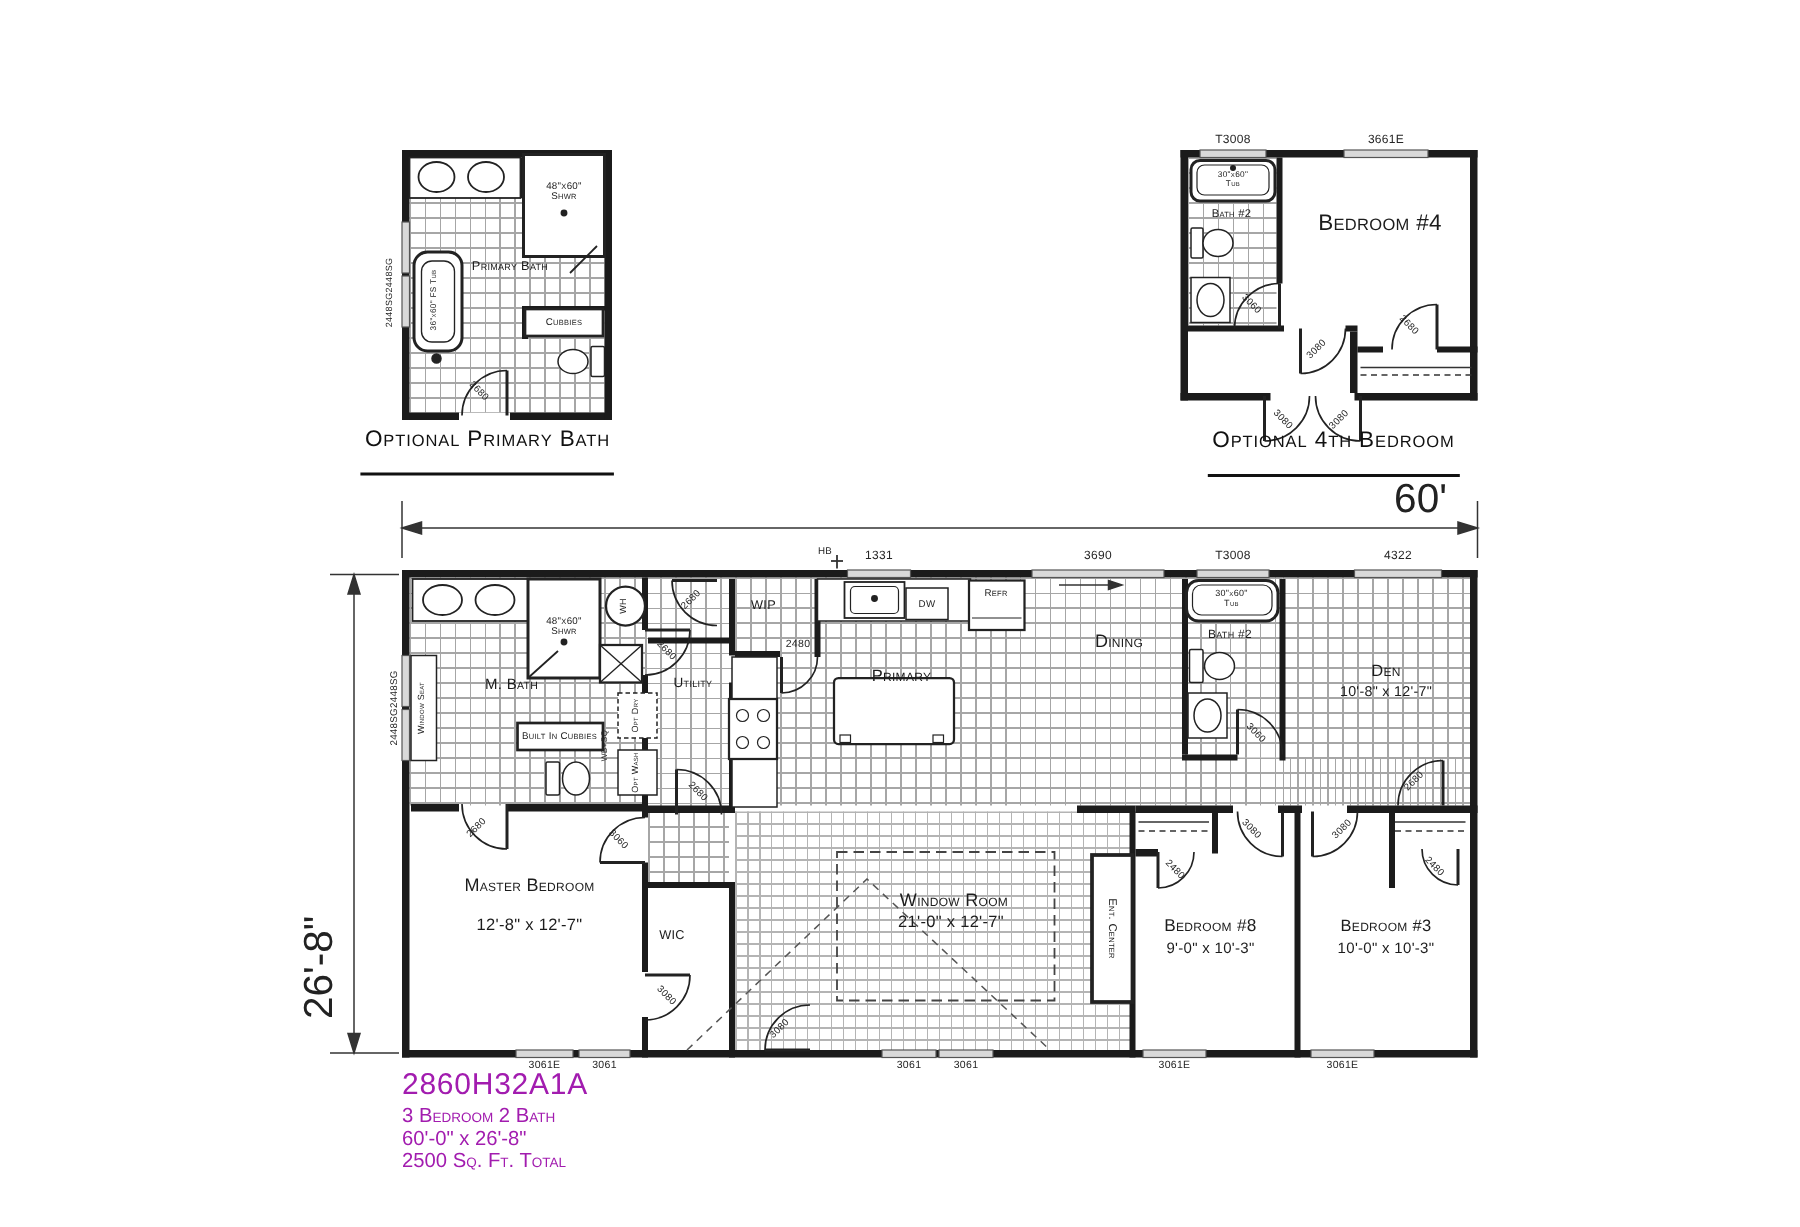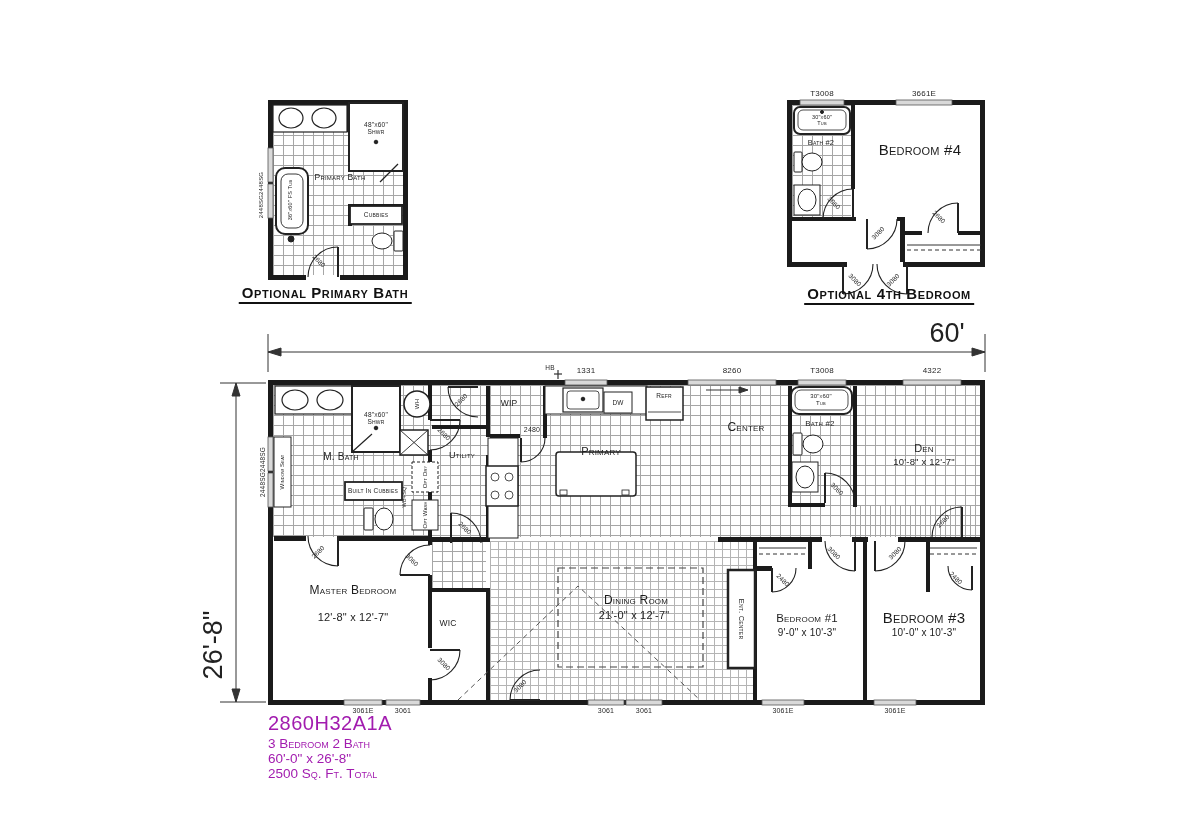--- a/index.html
+++ b/index.html
@@ -11,22 +11,22 @@
   .tile.fine{background-image:repeating-linear-gradient(to right,#b4b4b4 0 1px,transparent 1px 8px),
                               repeating-linear-gradient(to bottom,#b4b4b4 0 1px,transparent 1px 8px)}
   svg.overlay{position:absolute;left:0;top:0}
   .lbl{position:absolute;transform:translate(-50%,-50%);font-variant:small-caps;
        color:#1c1c1c;white-space:pre-line;text-align:center;line-height:1.12;letter-spacing:.2px}
   .code{font-variant:normal;color:#262626}
   .r45{transform:translate(-50%,-50%) rotate(45deg)}
   .rm45{transform:translate(-50%,-50%) rotate(-45deg)}
   .rv{transform:translate(-50%,-50%) rotate(-90deg)}
   .rv2{transform:translate(-50%,-50%) rotate(90deg)}
-  .caption{position:absolute;transform:translate(-50%,0);font-variant:small-caps;font-weight:700;
-       font-size:15px;letter-spacing:.6px;border-bottom:2px solid #111;padding:0 3px 1px;
+  .caption{position:absolute;transform:translate(-50%,0);font-variant:small-caps;font-weight:400;
+       font-size:15px;letter-spacing:.6px;border-bottom:2px solid #111;padding:0 3px 14px;
        color:#111;white-space:nowrap}
   .dim{position:absolute;transform:translate(-50%,-50%);font-size:27px;color:#222}
   .tb{position:absolute;left:268px;color:#a21caf}
   .tb.model{top:712px;font-size:20px;letter-spacing:.5px}
   .tb.sc{font-variant:small-caps;font-size:13.5px}
 </style>
 </head>
 <body>
 
 <div class="canvas">
@@ -265,21 +265,21 @@
       <polygon points="236,383 232,396 240,396"></polygon>
         <polygon points="236,702 232,689 240,689"></polygon>
     </g>
   </svg>
 
   <div class="dim" style="left:947px;top:333px">60'</div>
   <div class="dim rv" style="left:213px;top:645px;transform:translate(-50%,-50%) rotate(-90deg)">26'-8"</div>
 
   <div class="lbl code" style="left:550px;top:368px;font-size:6.5px">HB</div>
   <div class="lbl code" style="left:586px;top:371px;font-size:8px">1331</div>
-  <div class="lbl code" style="left:732px;top:371px;font-size:8px">8260</div>
+  <div class="lbl code" style="left:732px;top:371px;font-size:8px">3690</div>
   <div class="lbl code" style="left:822px;top:371px;font-size:8px">T3008</div>
   <div class="lbl code" style="left:932px;top:371px;font-size:8px">4322</div>
   <div class="lbl code rv" style="left:263px;top:472px;font-size:6.5px">2448SG2448SG</div>
 
   <div class="lbl code" style="left:363px;top:711px;font-size:7px">3061E</div>
   <div class="lbl code" style="left:403px;top:711px;font-size:7px">3061</div>
   <div class="lbl code" style="left:606px;top:711px;font-size:7px">3061</div>
   <div class="lbl code" style="left:644px;top:711px;font-size:7px">3061</div>
   <div class="lbl code" style="left:783px;top:711px;font-size:7px">3061E</div>
   <div class="lbl code" style="left:895px;top:711px;font-size:7px">3061E</div>
@@ -291,35 +291,35 @@
   <div class="lbl" style="left:373px;top:491px;font-size:6.5px">Built In Cubbies</div>
   <div class="lbl" style="left:462px;top:455px;font-size:9px">Utility</div>
   <div class="lbl rv" style="left:425px;top:477px;font-size:6px">Opt Dry</div>
   <div class="lbl rv" style="left:425px;top:515px;font-size:6px">Opt Wash</div>
   <div class="lbl code rv" style="left:404px;top:497px;font-size:5.5px">WB+SQ</div>
   <div class="lbl code rv" style="left:417px;top:404px;font-size:6px">WH</div>
   <div class="lbl" style="left:509px;top:404px;font-size:8.5px">WIP</div>
   <div class="lbl code" style="left:618px;top:403px;font-size:6.5px">DW</div>
   <div class="lbl" style="left:664px;top:396px;font-size:6.5px">Refr</div>
   <div class="lbl" style="left:601px;top:451px;font-size:11px">Primary</div>
-  <div class="lbl" style="left:746px;top:428px;font-size:12px">Center</div>
+  <div class="lbl" style="left:746px;top:428px;font-size:12px">Dining</div>
   <div class="lbl" style="left:820px;top:424px;font-size:8px">Bath #2</div>
   <div class="lbl" style="left:821px;top:400px;font-size:6px">30"x60"
 Tub</div>
   <div class="lbl" style="left:924px;top:448px;font-size:11px">Den</div>
   <div class="lbl" style="left:924px;top:462px;font-size:9.5px;font-variant:normal">10'-8" x 12'-7"</div>
   <div class="lbl" style="left:353px;top:591px;font-size:12px">Master Bedroom</div>
   <div class="lbl" style="left:353px;top:617px;font-size:11px;font-variant:normal">12'-8" x 12'-7"</div>
   <div class="lbl" style="left:448px;top:624px;font-size:8.5px">WIC</div>
-  <div class="lbl" style="left:636px;top:601px;font-size:12px">Dining Room</div>
+  <div class="lbl" style="left:636px;top:601px;font-size:12px">Window Room</div>
   <div class="lbl" style="left:634px;top:615px;font-size:11px;font-variant:normal">21'-0" x 12'-7"</div>
   <div class="lbl rv2" style="left:741px;top:619px;font-size:7.5px">Ent. Center</div>
-  <div class="lbl" style="left:807px;top:618px;font-size:11.5px">Bedroom #1</div>
+  <div class="lbl" style="left:807px;top:618px;font-size:11.5px">Bedroom #8</div>
   <div class="lbl" style="left:807px;top:633px;font-size:10px;font-variant:normal">9'-0" x 10'-3"</div>
-  <div class="lbl" style="left:924px;top:618px;font-size:15px">Bedroom #3</div>
+  <div class="lbl" style="left:924px;top:618px;font-size:11px">Bedroom #3</div>
   <div class="lbl" style="left:924px;top:633px;font-size:10px;font-variant:normal">10'-0" x 10'-3"</div>
 
   <div class="lbl code rm45" style="left:318px;top:552px;font-size:6.5px">2680</div>
   <div class="lbl code r45" style="left:444px;top:434px;font-size:6.5px">2680</div>
   <div class="lbl code rm45" style="left:461px;top:400px;font-size:6.5px">2680</div>
   <div class="lbl code r45" style="left:465px;top:528px;font-size:6.5px">2680</div>
   <div class="lbl code" style="left:532px;top:430px;font-size:7px">2480</div>
   <div class="lbl code r45" style="left:412px;top:560px;font-size:6.5px">3060</div>
   <div class="lbl code r45" style="left:444px;top:664px;font-size:6.5px">3080</div>
   <div class="lbl code rm45" style="left:520px;top:686px;font-size:6.5px">3080</div>

